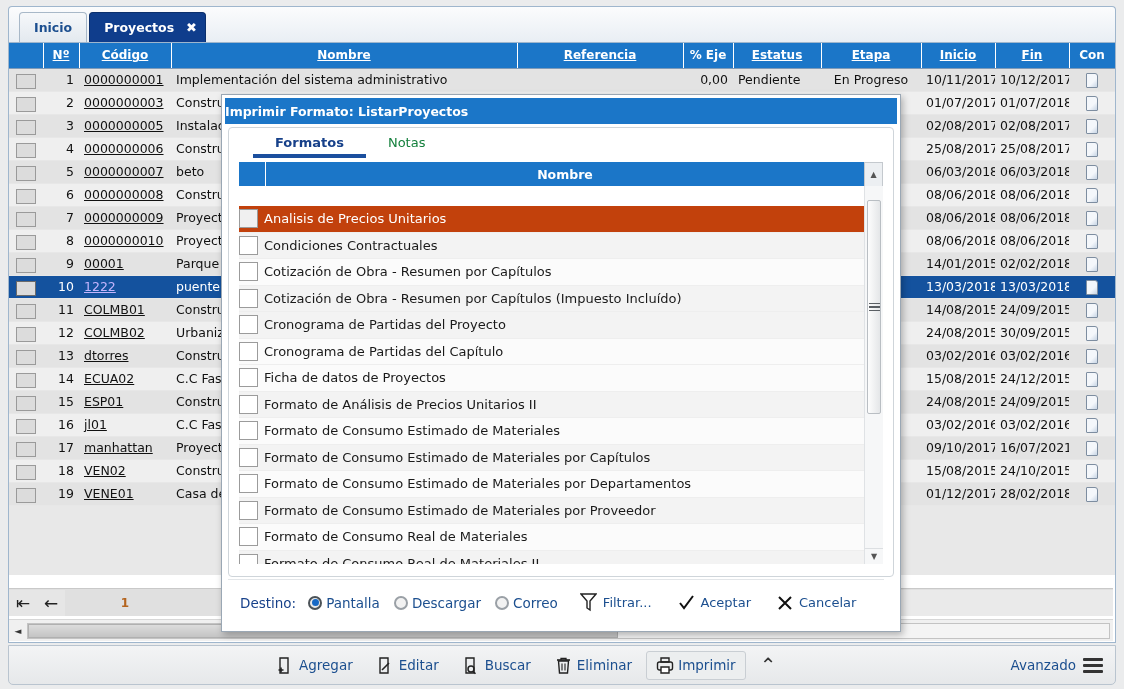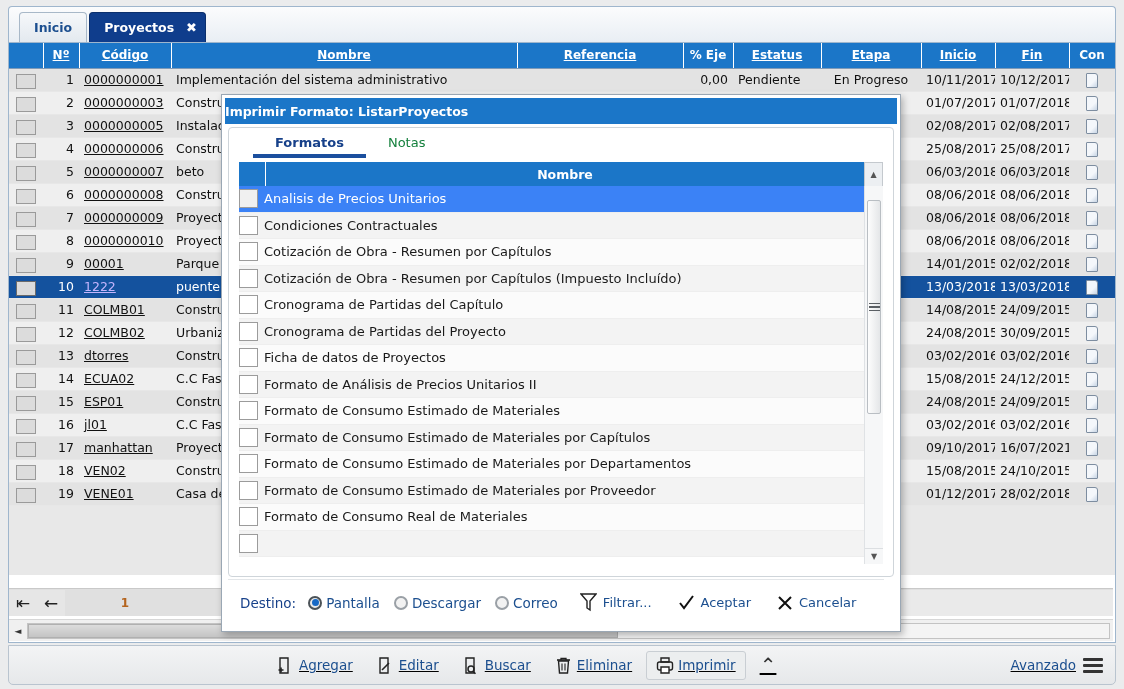--- a/index.html
+++ b/index.html
@@ -145,21 +145,21 @@
   .hs-arrow { width: 18px; height: 20px; display:flex; align-items:center; justify-content:center;
      font-size: 9px; color:#333; }
   .hs-track { flex: 1; height: 16px; background:#f4f4f4; border:1px solid #c3c3c3; margin-right:3px;}
   .hs-thumb { width: 590px; height: 14px; background: linear-gradient(#dcdcdc,#c4c4c4); border:1px solid #b0b0b0;}
 
   
   .toolbar {
     position: absolute; left: 8px; right: 8px; bottom: 4px; height: 40px;
     background: linear-gradient(#f3f4f5, #e6e8ea);
     border: 1px solid #b9c4cf; border-radius: 0 0 5px 5px;
-    display: flex; align-items: center; text-decoration: underline;
+    display: flex; align-items: center;
   }
   .tb-items { display: flex; align-items: center; margin-left: 258px; }
   .tb-btn {
     display: flex; align-items: center; gap: 5px;
     padding: 5px 9px; margin-right: 4px;
     color: #1c4f8f; font-size: 13.5px; cursor: pointer;
     border: 1px solid transparent; border-radius: 3px;
   }
   .tb-btn.pressed { background: #eceeef; border-color: #c9ced3; }
   .tb-ico { width: 17px; height: 17px; display: inline-block; }
@@ -205,21 +205,21 @@
     position: absolute; left: 10px; right: 10px; top: 58px; bottom: 12px;
     display: flex; overflow: hidden;
   }
   .list-items { flex: 1; overflow: hidden; }
   .li {
     height: 26.5px; display: flex; align-items: center;
     font-size: 13px; color: #1a1a1a; border-bottom: 1px solid #eeeeee;
   }
   .li.alt { background: #f3f3f3; }
   .li.plain { background: #fbfbfb; }
-  .li.sel { background: #3b82f6; color: #ffffff; }
+  .li.sel { background: #c2410c; color: #ffffff; margin-top: 20px; }
   .li .cb {
     width: 19px; height: 19px; border: 1px solid #9b9b9b; background: #ffffff;
     margin: 0 6px 0 0; flex: none;
   }
   .li.sel .cb { background:#f0f0f0; }
   .li .txt { white-space: nowrap; overflow: hidden; }
 
   .vscroll {
     width: 19px; background: #f6f7f8; border-left: 1px solid #dfe2e5;
     position: relative; flex: none;
@@ -692,58 +692,59 @@
               <span class="txt">Condiciones Contractuales</span>
             </div>
             <div class="li plain">
               <span class="cb"></span>
               <span class="txt">Cotización de Obra - Resumen por Capítulos</span>
             </div>
             <div class="li alt">
               <span class="cb"></span>
               <span class="txt">Cotización de Obra - Resumen por Capítulos (Impuesto Incluído)</span>
             </div>
+            <div class="li alt">
+              <span class="cb"></span>
+              <span class="txt">Cronograma de Partidas del Proyecto</span>
+            </div>
             <div class="li plain">
               <span class="cb"></span>
               <span class="txt">Cronograma de Partidas del Capítulo</span>
             </div>
+            <div class="li plain">
+              <span class="cb"></span>
+              <span class="txt">Ficha de datos de Proyectos</span>
+            </div>
             <div class="li alt">
               <span class="cb"></span>
-              <span class="txt">Cronograma de Partidas del Proyecto</span>
+              <span class="txt">Formato de Análisis de Precios Unitarios II</span>
             </div>
             <div class="li plain">
               <span class="cb"></span>
-              <span class="txt">Ficha de datos de Proyectos</span>
+              <span class="txt">Formato de Consumo Estimado de Materiales</span>
             </div>
             <div class="li alt">
               <span class="cb"></span>
-              <span class="txt">Formato de Análisis de Precios Unitarios II</span>
+              <span class="txt">Formato de Consumo Estimado de Materiales por Capítulos</span>
             </div>
             <div class="li plain">
               <span class="cb"></span>
-              <span class="txt">Formato de Consumo Estimado de Materiales</span>
+              <span class="txt">Formato de Consumo Estimado de Materiales por Departamentos</span>
             </div>
             <div class="li alt">
               <span class="cb"></span>
-              <span class="txt">Formato de Consumo Estimado de Materiales por Capítulos</span>
+              <span class="txt">Formato de Consumo Estimado de Materiales por Proveedor</span>
             </div>
             <div class="li plain">
               <span class="cb"></span>
-              <span class="txt">Formato de Consumo Estimado de Materiales por Departamentos</span>
+              <span class="txt">Formato de Consumo Real de Materiales</span>
             </div>
             <div class="li alt">
               <span class="cb"></span>
-              <span class="txt">Formato de Consumo Estimado de Materiales por Proveedor</span>
-            </div>
-            <div class="li plain">
-              <span class="cb"></span>
-              <span class="txt">Formato de Consumo Real de Materiales</span>
-            </div>
-            <div class="li alt">
-              <span class="cb"></span>
+              <span class="txt">Formato de Consumo Real de Materiales II</span>
             </div>
           </div>
         <div class="vscroll">
           <div class="vs-thumb">
             <span class="vs-grip">
                 <i></i>
                 <i></i>
                 <i></i>
               </span>
           </div>

